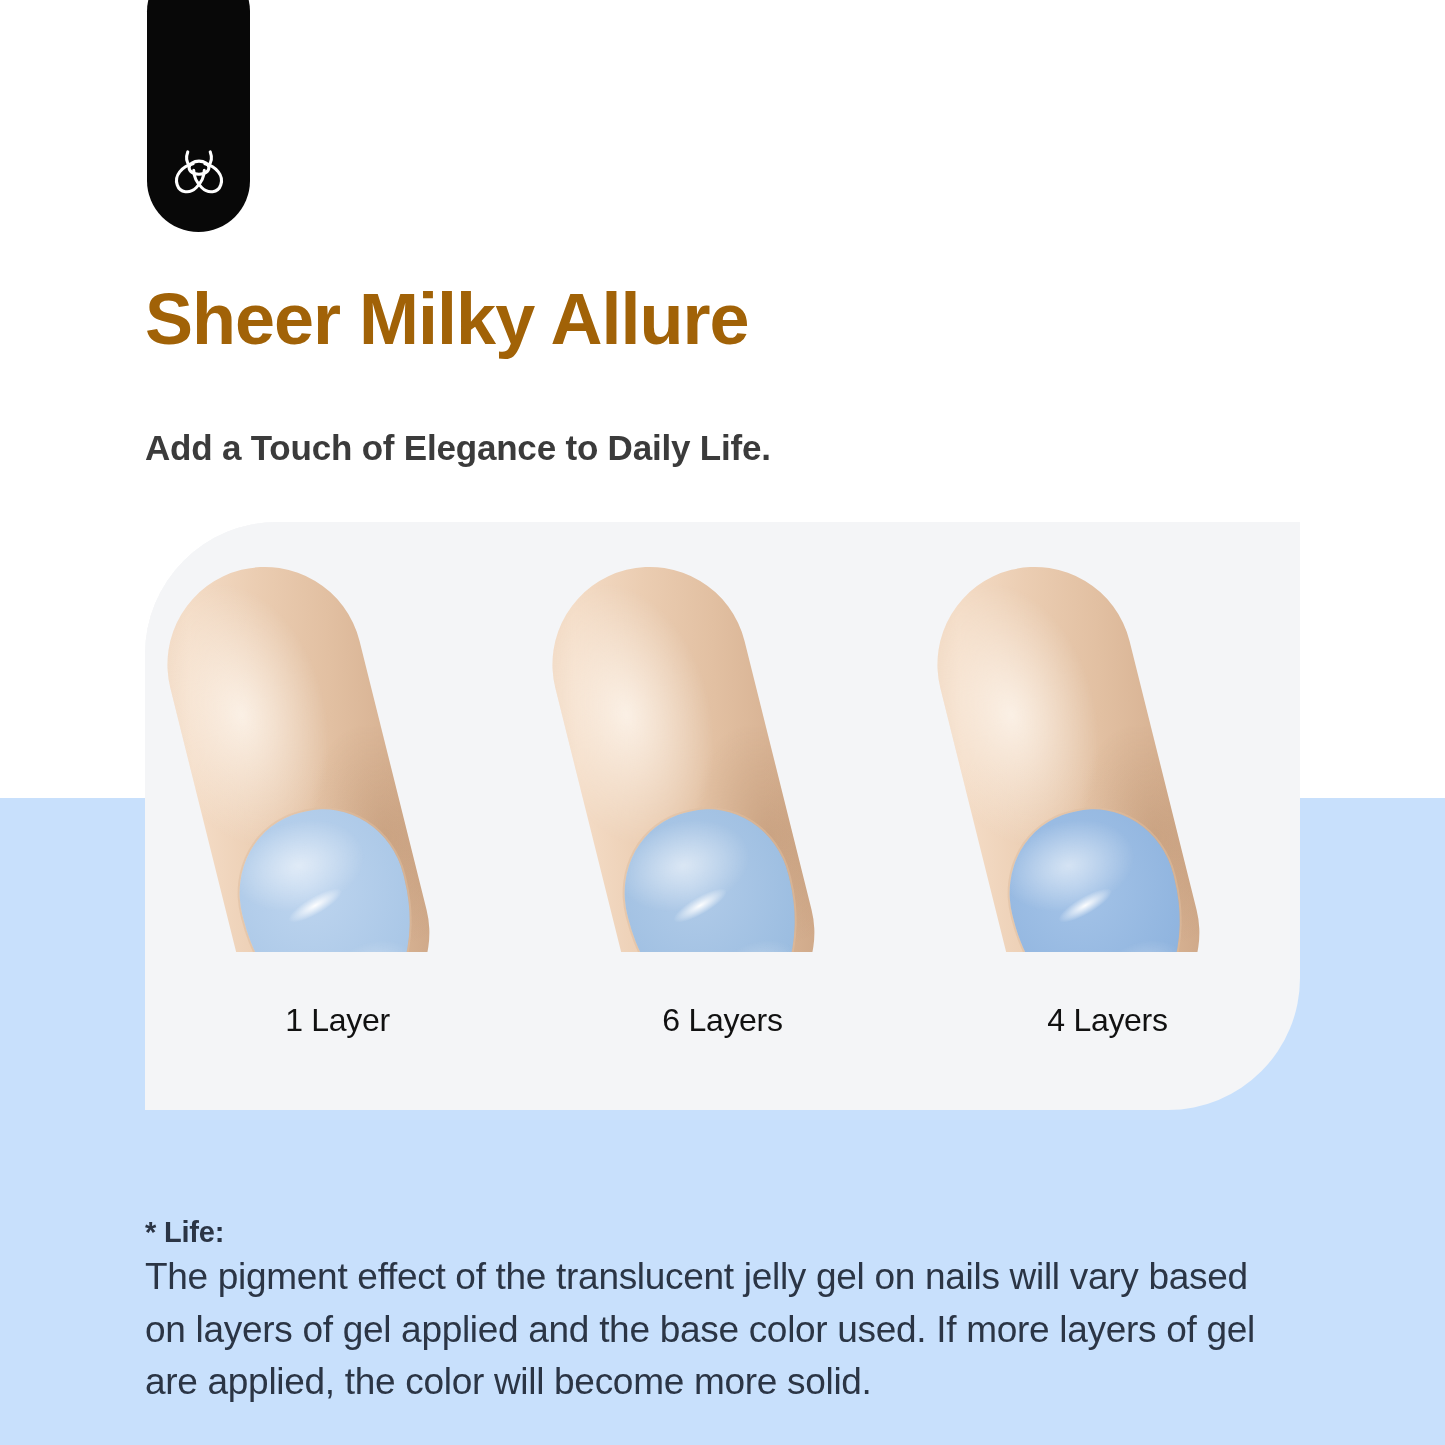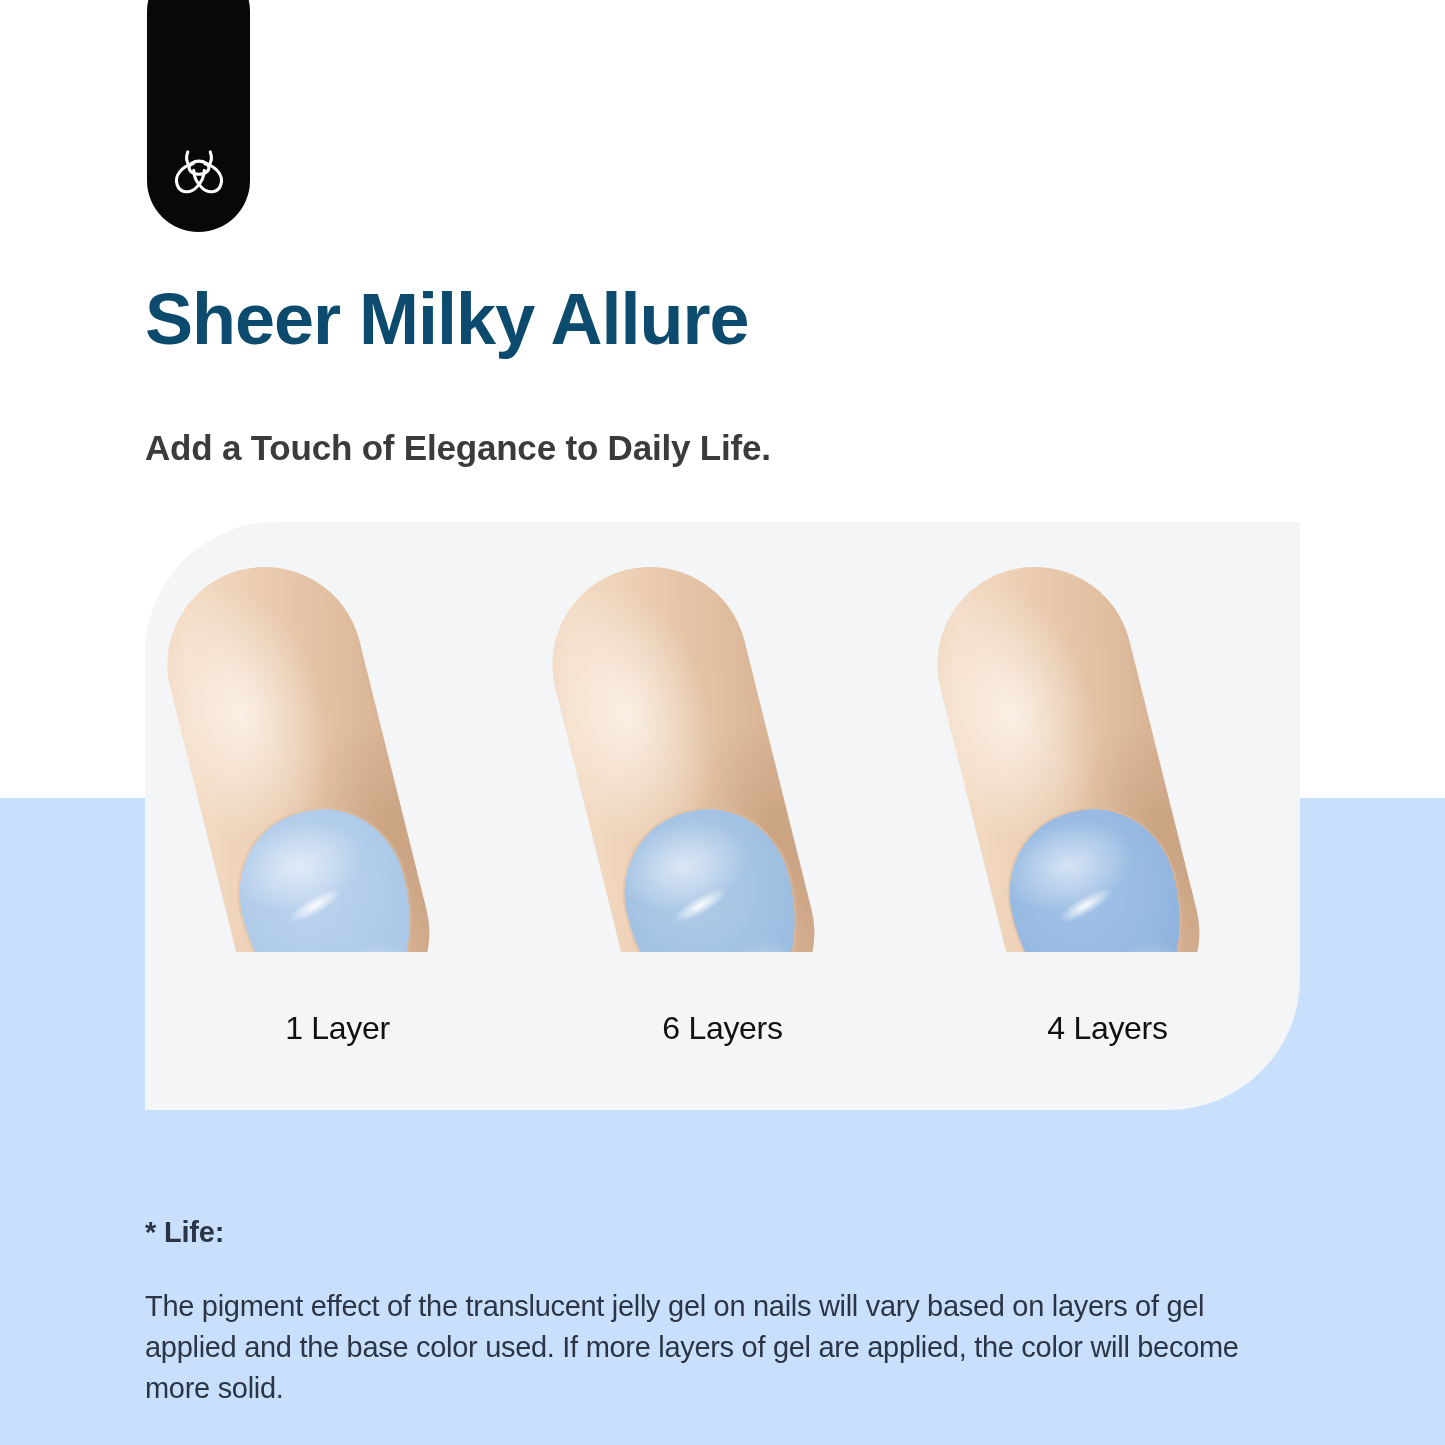--- a/index.html
+++ b/index.html
@@ -32,21 +32,21 @@
     position:absolute; left:50%; bottom:26px;
     transform:translateX(-50%);
     width:66px; height:66px;
   }
 
   
   .title {
     position:absolute; left:145px; top:283px;
     font-size:72px; font-weight:bold;
     letter-spacing:-1px;
-    color:#0c4a6e;
+    color:#a16207;
     line-height:1;
     white-space:nowrap;
   }
   .subtitle {
     position:absolute; left:145px; top:402px;
     font-size:35px; font-weight:bold;
     letter-spacing:-0.2px;
     color:#3B3B3B;
     line-height:1;
     white-space:nowrap;
@@ -127,41 +127,40 @@
   }
 
   .panel-label {
     position:absolute; top:472px;
     width:385px;
     text-align:center;
     font-size:32px;
     color:#111111;
     letter-spacing:-0.3px;
   }
-  .lbl-wrap { position:absolute; left:0; top:16px; width:1155px; height:588px; }
+  .lbl-wrap { position:absolute; left:0; top:8px; width:1155px; height:588px; }
   .lbl-wrap .panel-label:nth-child(1){ left:0; }
   .lbl-wrap .panel-label:nth-child(2){ left:385px; }
   .lbl-wrap .panel-label:nth-child(3){ left:770px; }
 
   
   .tips {
     position:absolute; left:145px; top:1214px;
     width:1120px;
     color:#2B3545;
   }
   .tips-head {
     font-size:29px; font-weight:bold;
     line-height:1.28;
     letter-spacing:-0.2px;
   }
   .tips-body {
-    font-size:29px;
+    font-size:37px;
     line-height:1.42;
     letter-spacing:-0.3px;
-    margin-top:35px;
   }
 </style>
 </head>
 <body>
 
 <div class="bg-white"></div>
 <div class="bg-blue"></div>
 
 <div class="logo-tab">
   <svg class="logo-mark" viewBox="0 0 100 100">

